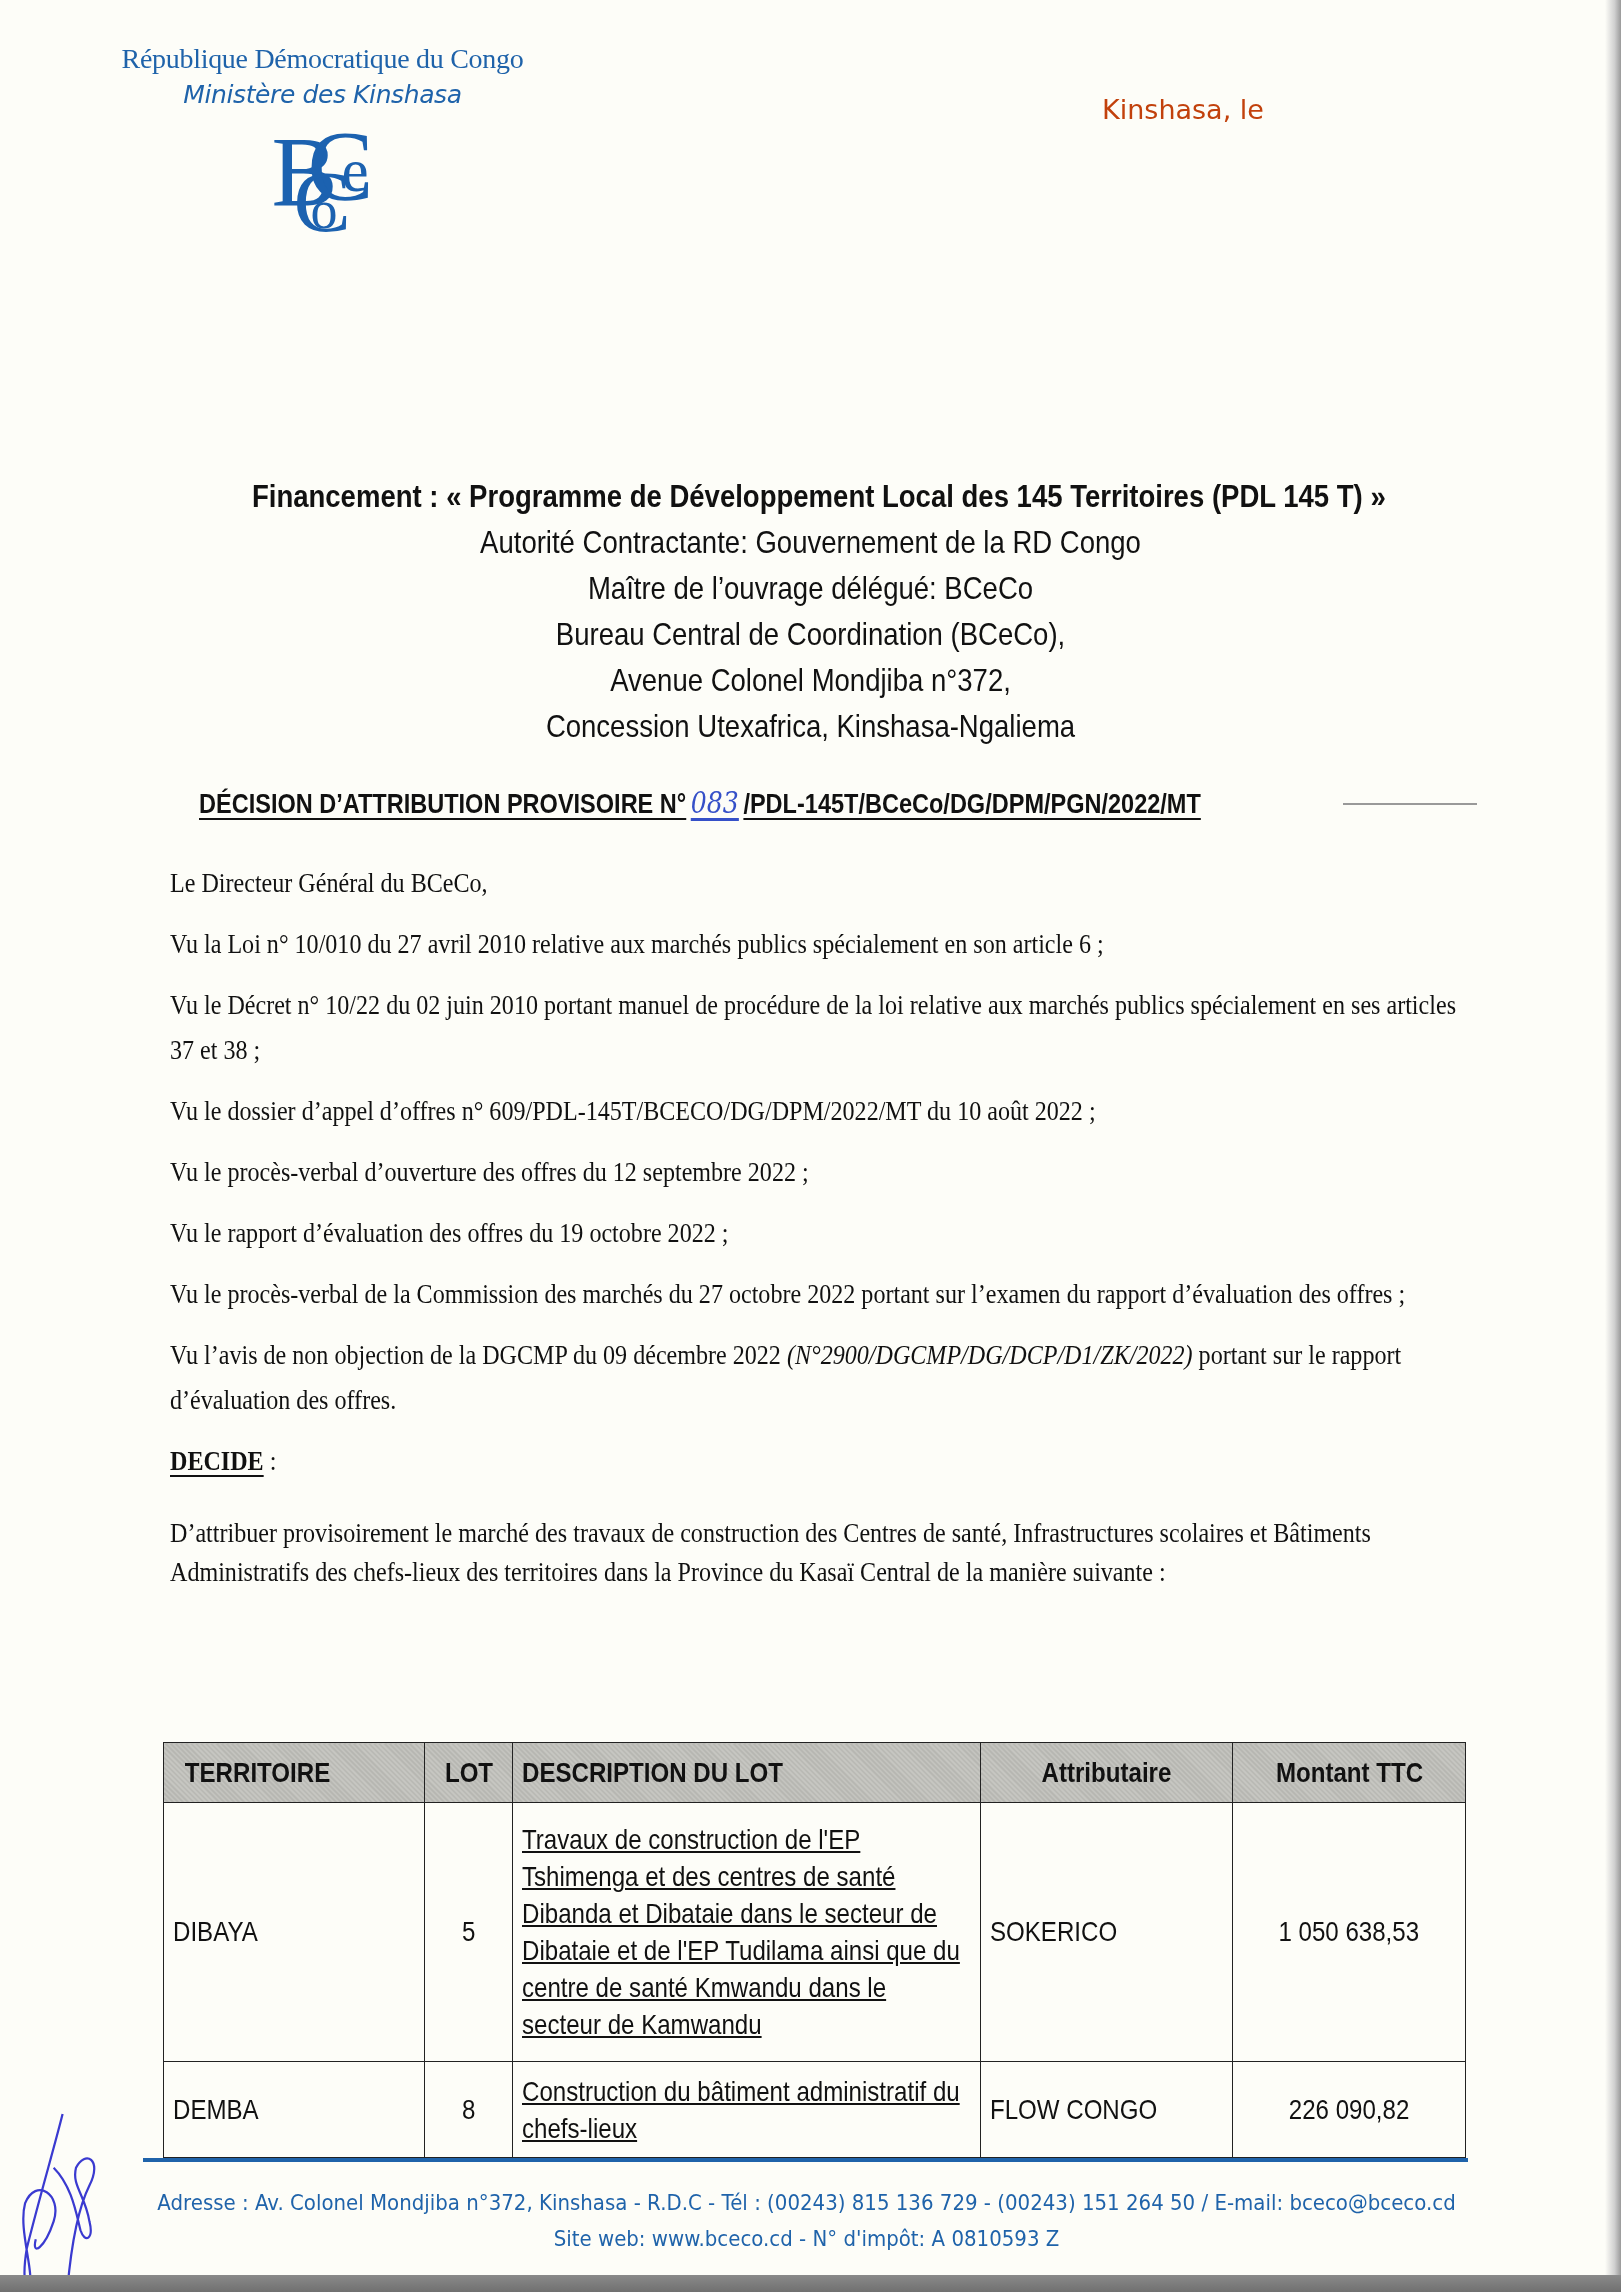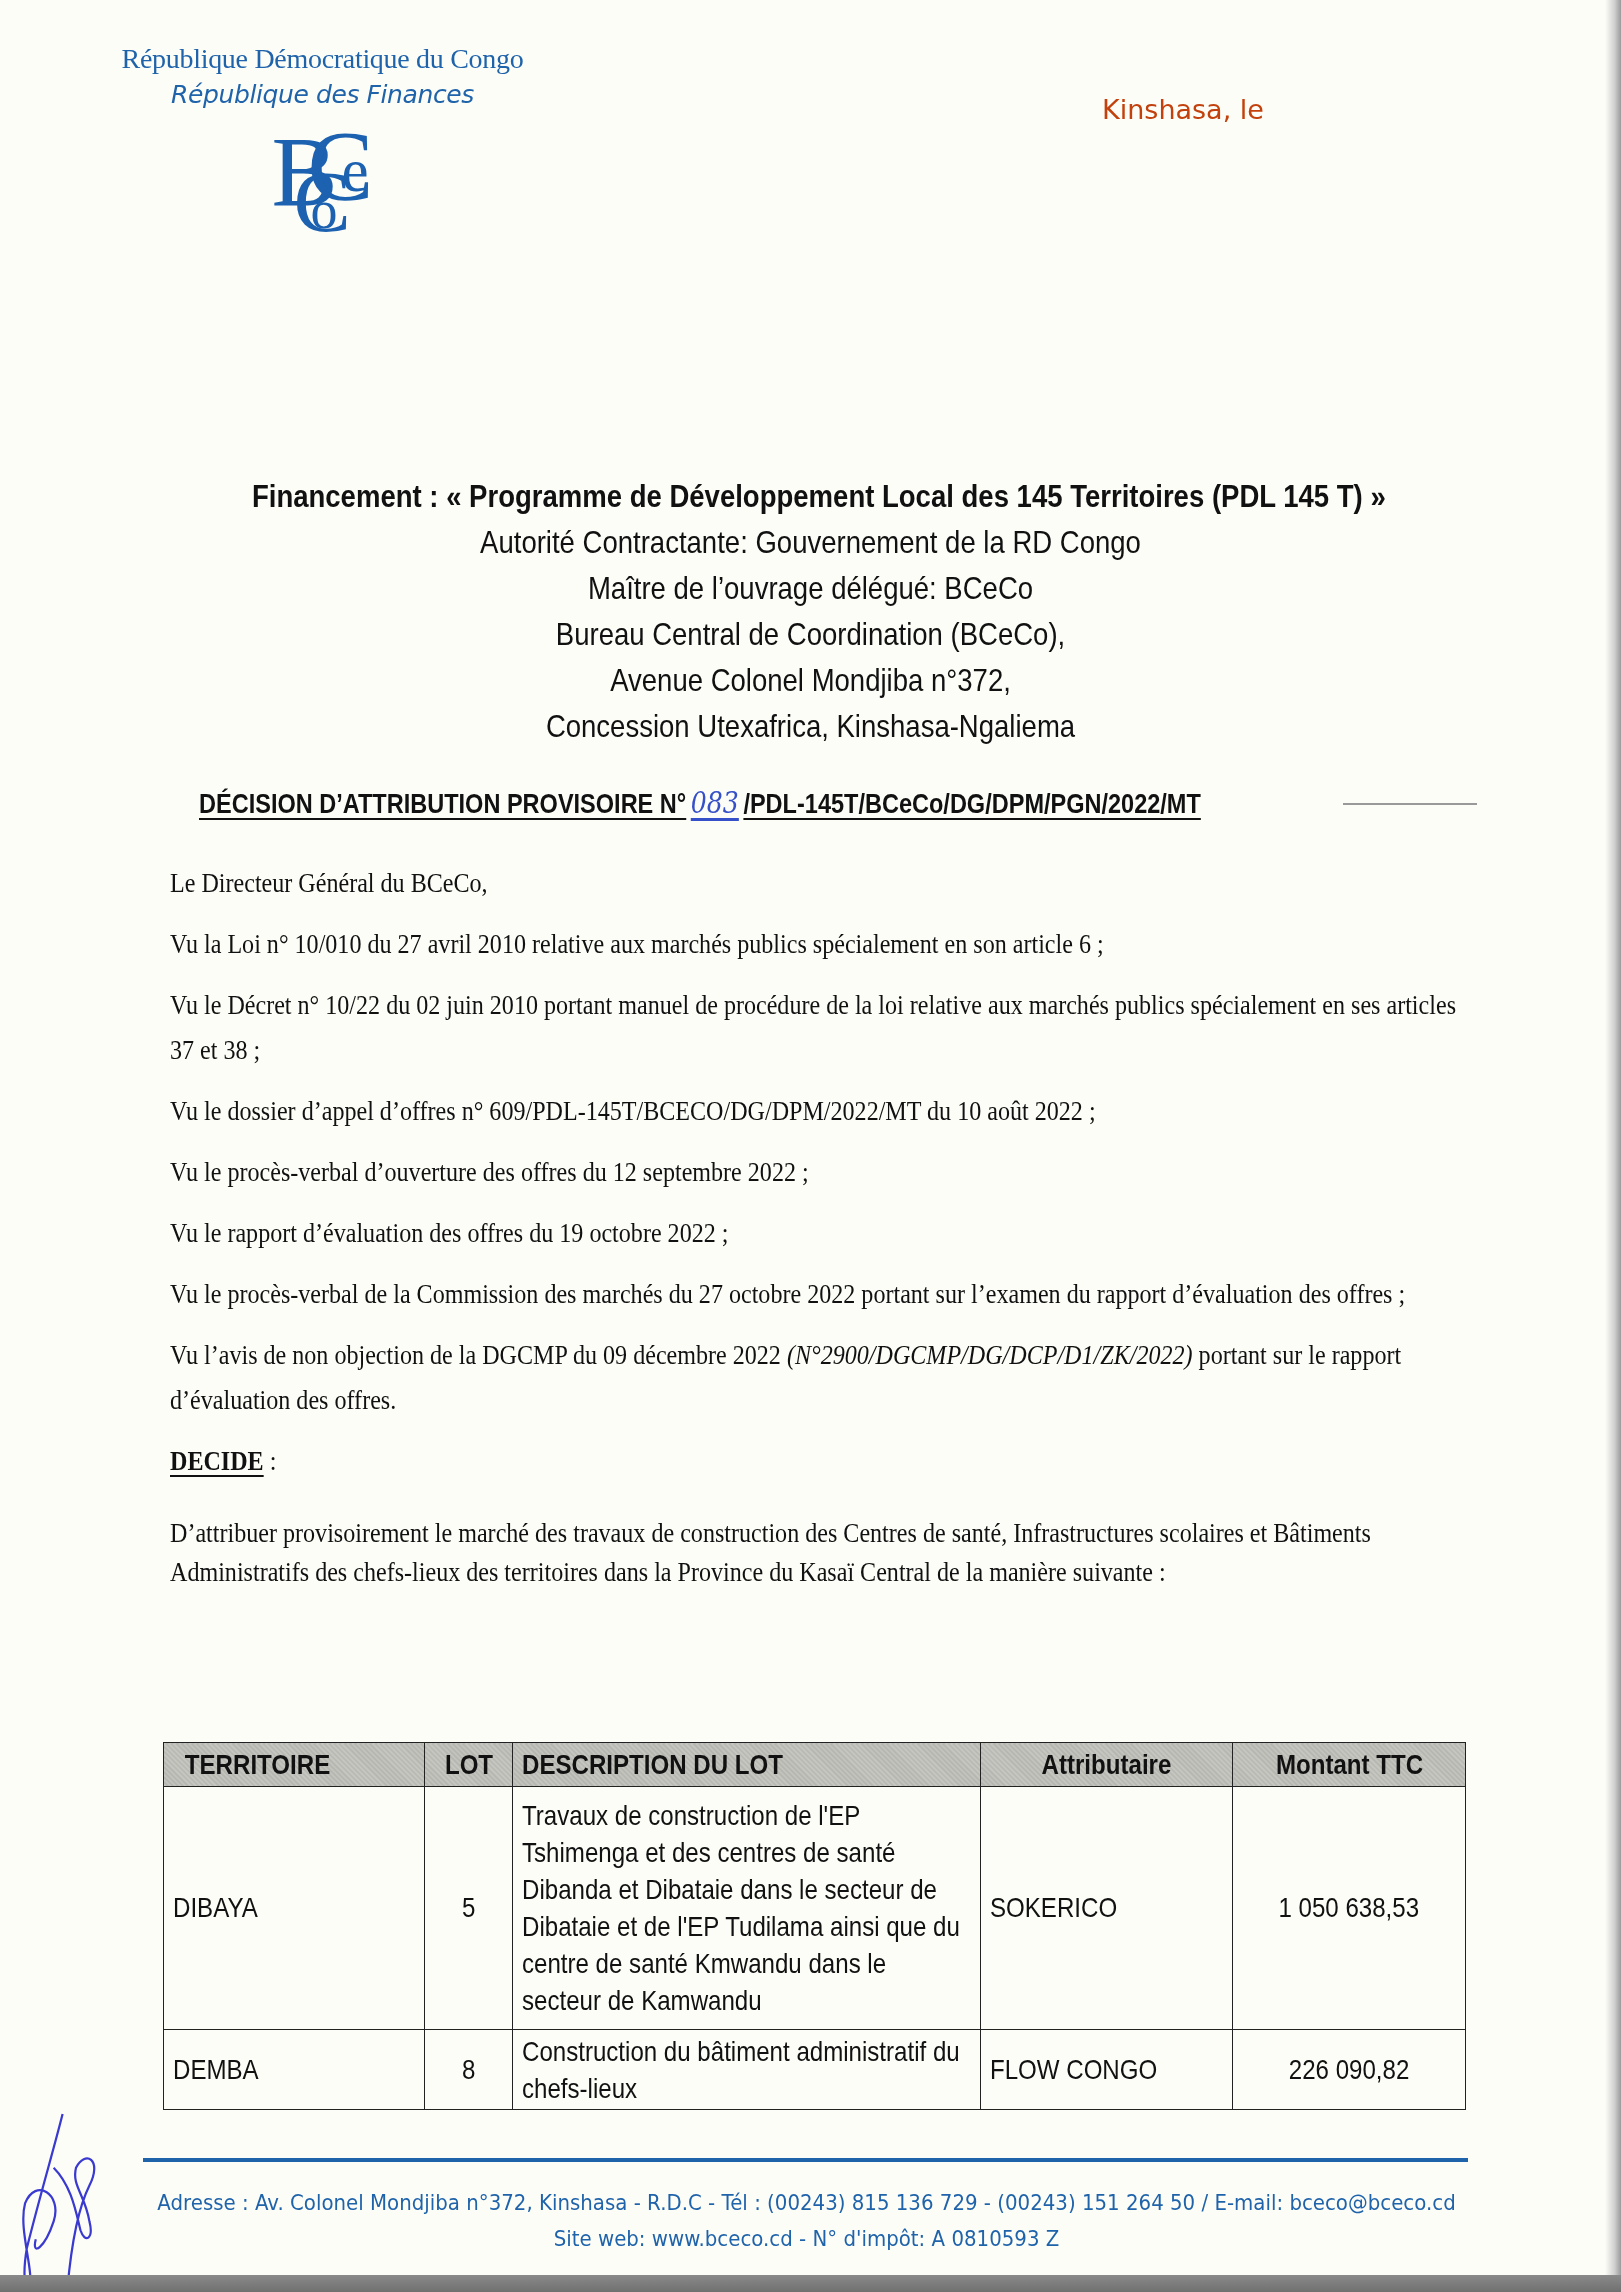--- a/index.html
+++ b/index.html
@@ -50,21 +50,21 @@
   .body { position: absolute; left: 170px; top: 860px; width: 1290px; font-size: 28px; font-family: Liberation Serif, serif; }
   .para { transform: scaleX(0.86); transform-origin: left top; width: 116%; line-height: 45px; margin-bottom: 16px; }
   .para .it { font-style: italic; }
   .decide { font-weight: bold; text-decoration: underline; text-underline-offset: 4.5px; }
 
   
   .table {
     position: absolute; left: 163px; top: 1742px; width: 1303px;
     border-collapse: collapse; font-size: 28px;
   }
-  .table th, .table td { border: 1.8px solid #222; padding: 0 9px; }
+  .table th, .table td { border: 1.8px solid #222; padding: 8px 9px; text-decoration: underline; }
   .table th {
     background: repeating-linear-gradient(45deg, #c7c7c2 0 1.8px, #b6b6b1 1.8px 3.6px);
     height: 43px; font-weight: bold; font-size: 28px;
   }
   .cell-inner { display: inline-block; transform: scaleX(0.86); transform-origin: left center; white-space: nowrap; }
   .th-inner { display: inline-block; transform: scaleX(0.86); white-space: nowrap; }
   .c-terr { width: 260px; text-align: left; }
   .c-lot { width: 72px; text-align: center; }
   .c-desc { width: 484px; text-align: left; }
   .c-attr { width: 242px; text-align: left; }
@@ -81,21 +81,21 @@
   .footer { position: absolute; left: 54px; top: 2185px; width: 1505px; text-align: center; font-family: "DejaVu Sans", sans-serif; font-size: 21.5px; color: #1f63aa; line-height: 36px; }
   .footer .fl { transform: scaleX(0.92); transform-origin: center; white-space: nowrap; }
 </style>
 </head>
 <body>
 
 <div class="page-edge-right"></div>
 
 <div class="header-left">
   <div class="republic">République Démocratique du Congo</div>
-  <div class="ministry">République des Finances</div>
+  <div class="ministry">Ministère des Kinshasa</div>
   <div class="logo">
     <span class="l-b">B</span>
       <span class="l-c1">C</span>
       <span class="l-e">e</span>
       <span class="l-c2">C</span>
       <span class="l-o">o</span>
   </div>
 </div>
 <div class="kinshasa">Kinshasa, le</div>
 

